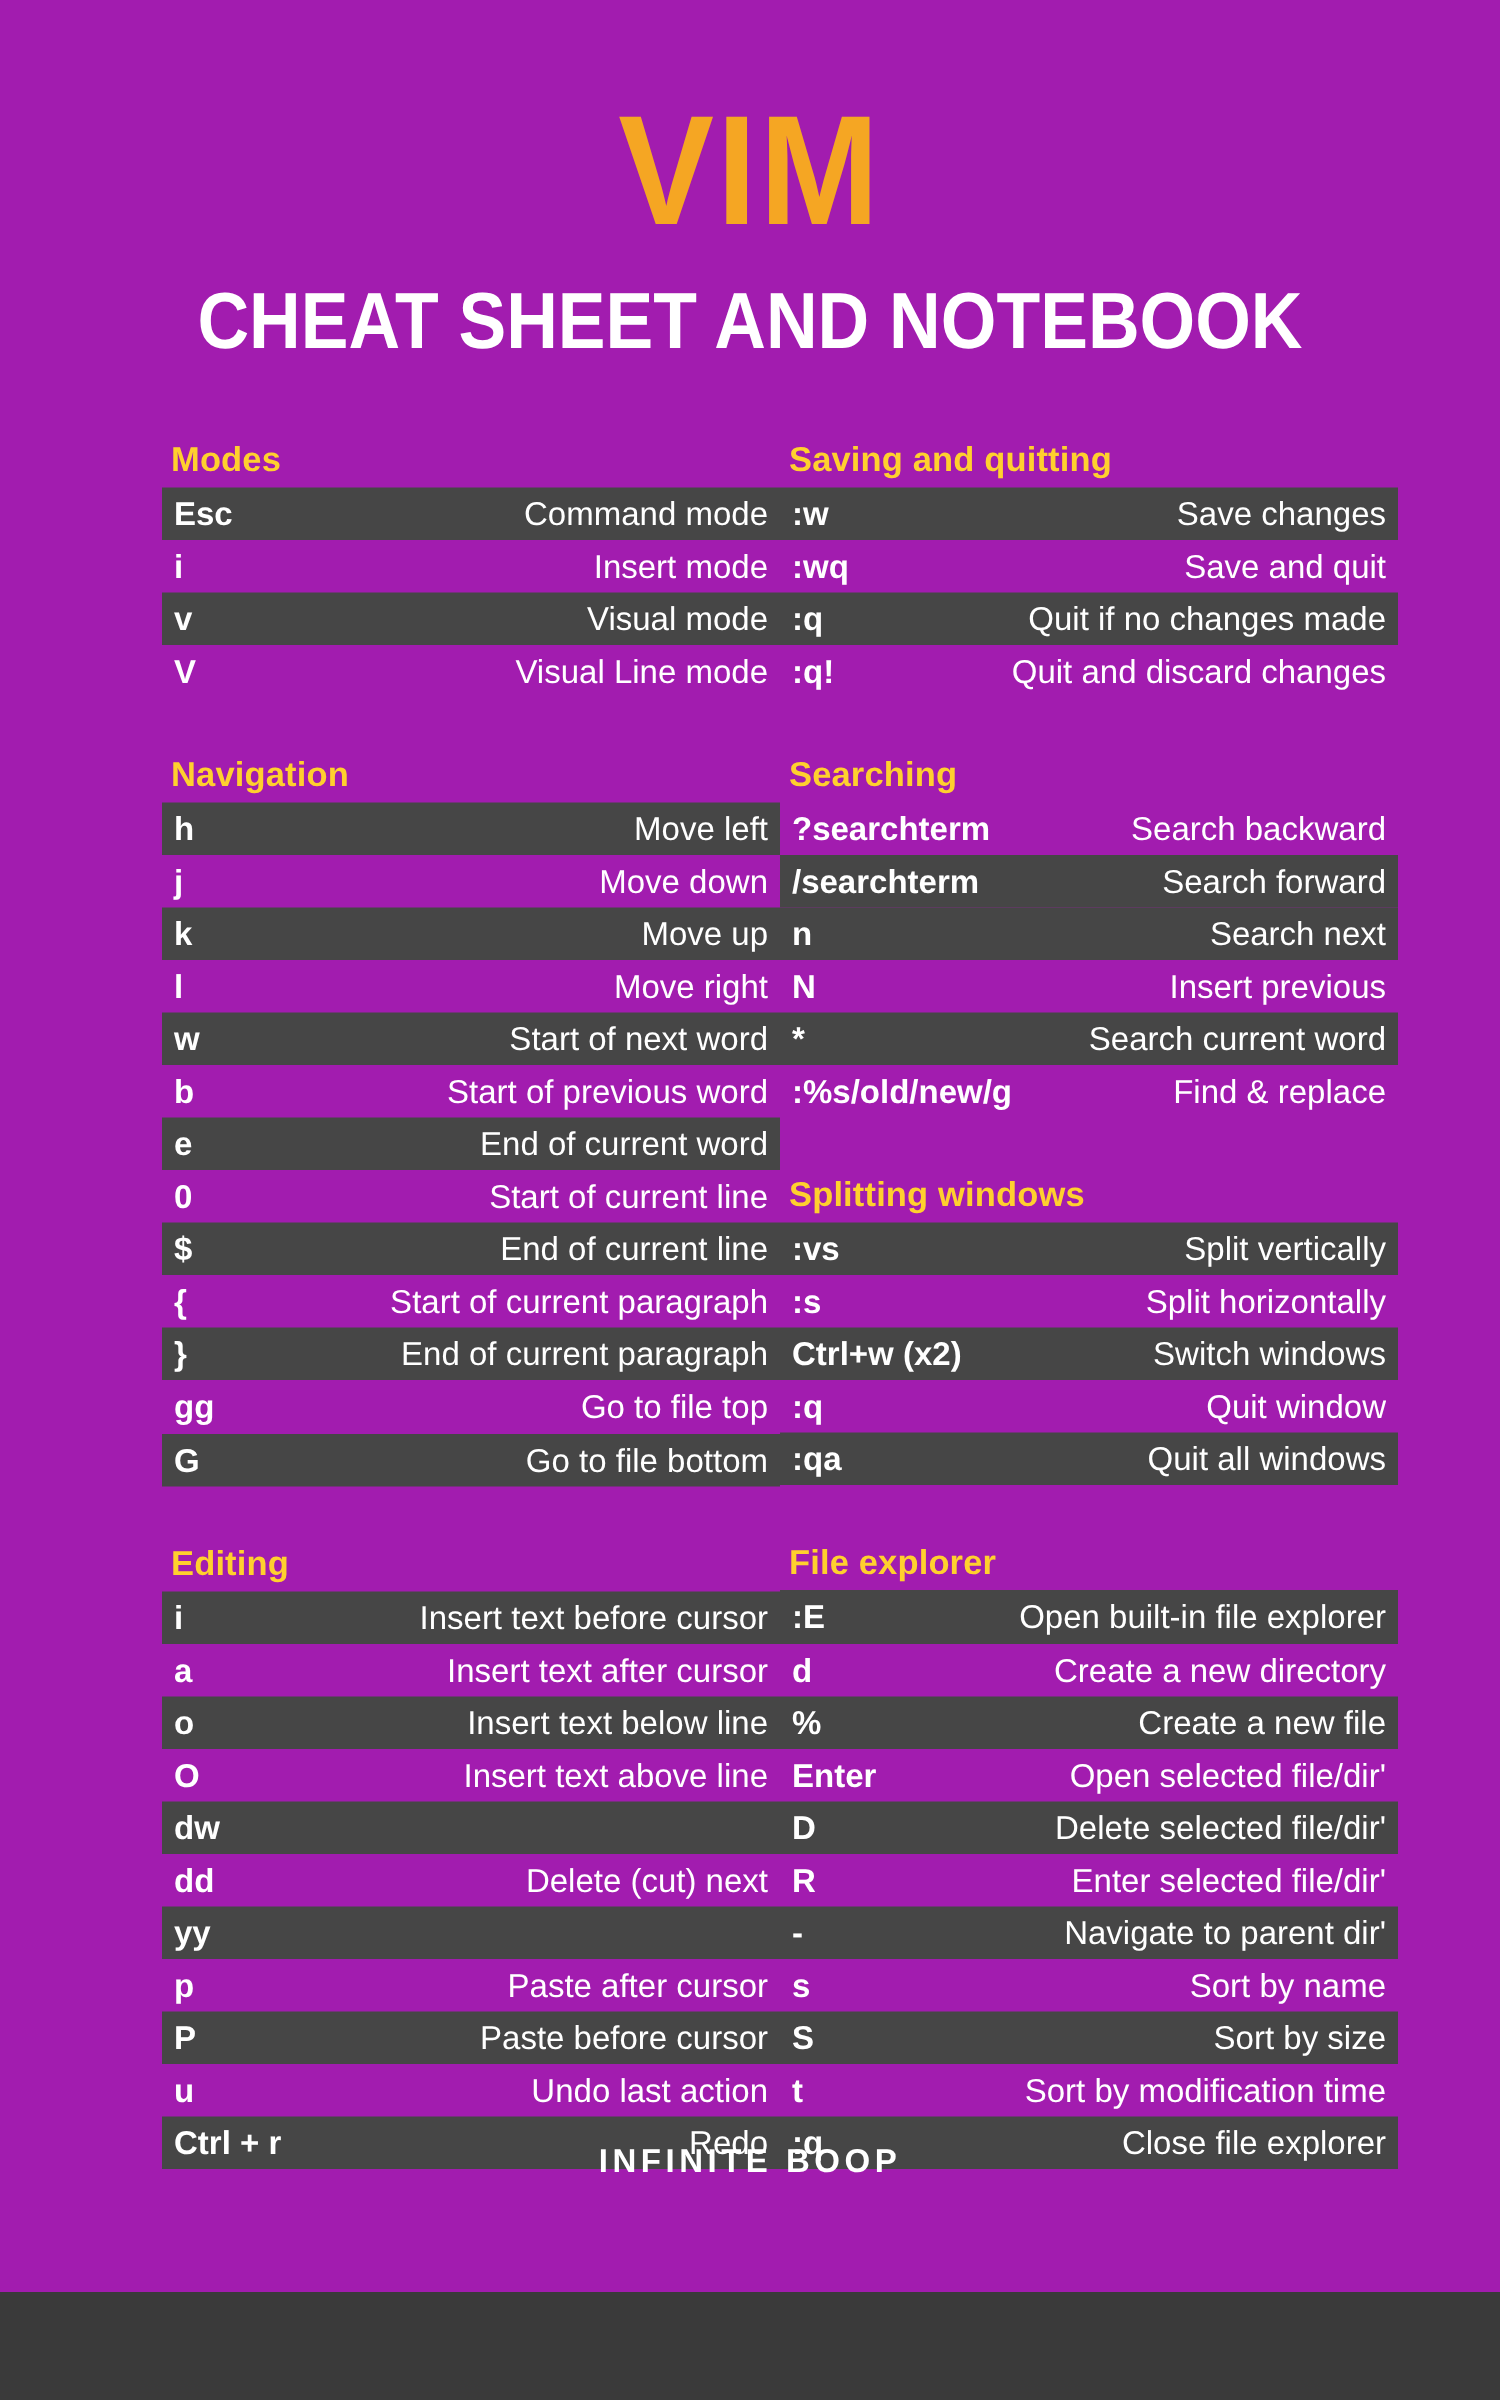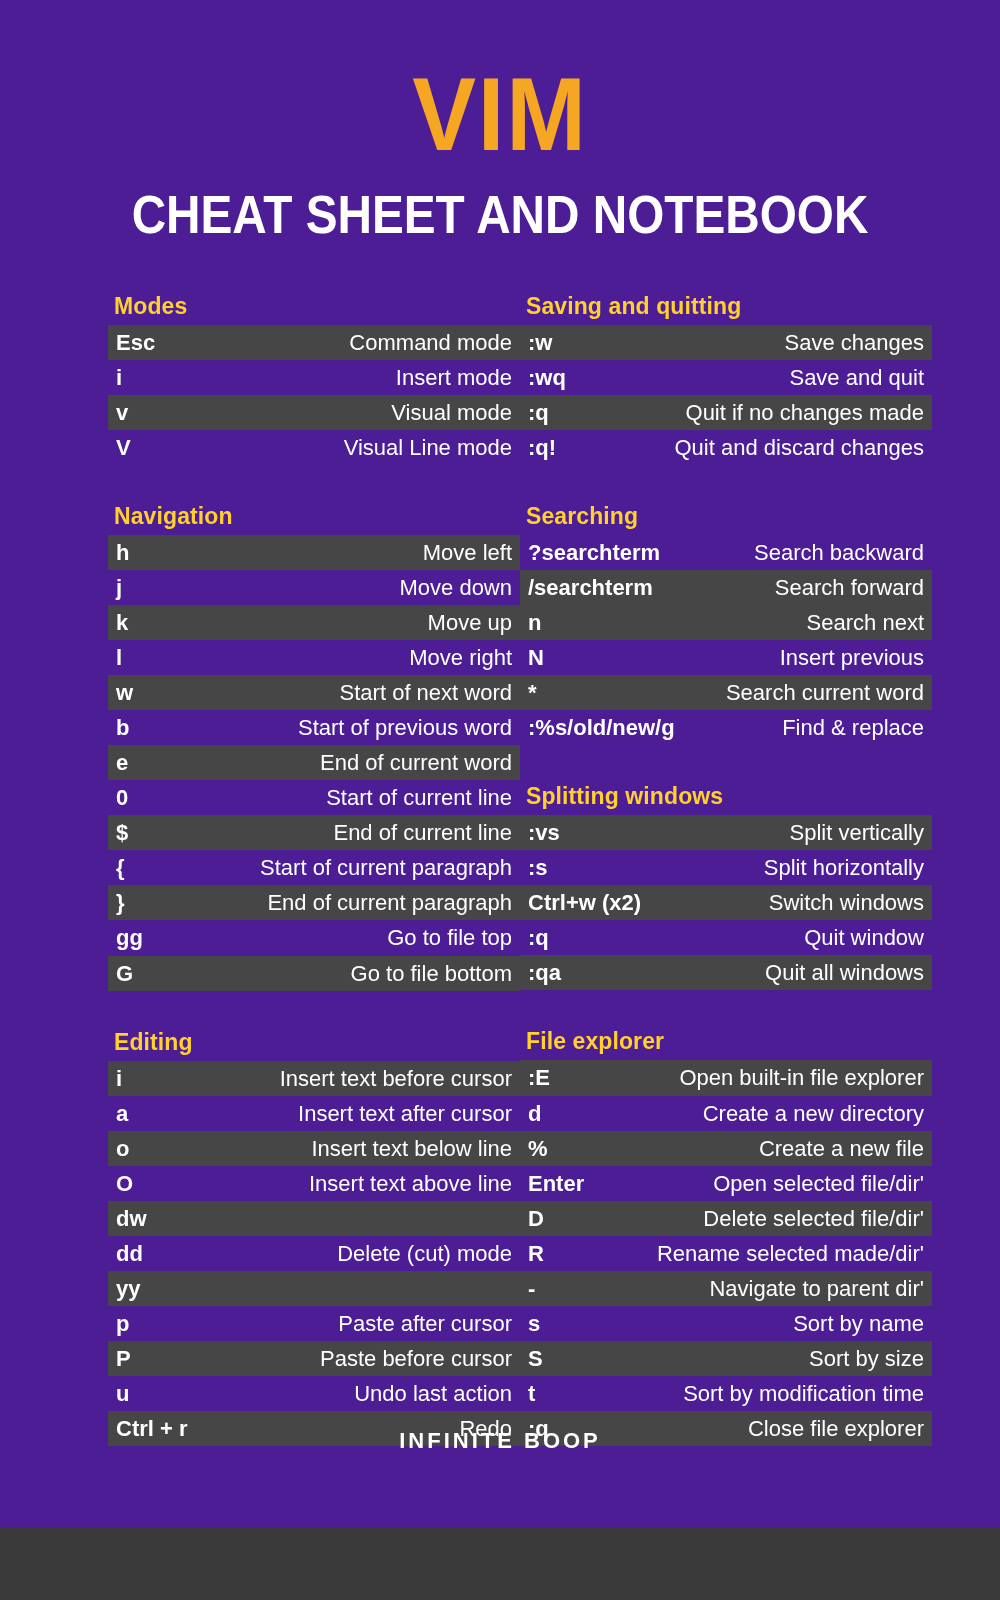--- a/index.html
+++ b/index.html
@@ -10,21 +10,21 @@
   body {
     width: 1000px;
     height: 1600px;
     font-family: "Liberation Sans", sans-serif;
     color: #ffffff;
     overflow: hidden;
   }
   .page {
     width: 1000px;
     height: 1528px;
-    background: #4c1d95;
+    background: #a21caf;
     position: relative;
     box-sizing: border-box;
     padding: 0;
   }
 
   
   .title-block {
     text-align: center;
     padding-top: 62px;
   }
@@ -226,21 +226,21 @@
             </div>
             <div class="row">
               <span class="key">O</span>
               <span class="desc">Insert text above line</span>
             </div>
             <div class="row alt">
               <span class="key">dw</span>
             </div>
             <div class="row">
               <span class="key">dd</span>
-              <span class="desc">Delete (cut) mode</span>
+              <span class="desc">Delete (cut) next</span>
             </div>
             <div class="row alt">
               <span class="key">yy</span>
             </div>
             <div class="row">
               <span class="key">p</span>
               <span class="desc">Paste after cursor</span>
             </div>
             <div class="row alt">
               <span class="key">P</span>
@@ -351,21 +351,21 @@
             <div class="row">
               <span class="key">Enter</span>
               <span class="desc">Open selected file/dir'</span>
             </div>
             <div class="row alt">
               <span class="key">D</span>
               <span class="desc">Delete selected file/dir'</span>
             </div>
             <div class="row">
               <span class="key">R</span>
-              <span class="desc">Rename selected made/dir'</span>
+              <span class="desc">Enter selected file/dir'</span>
             </div>
             <div class="row alt">
               <span class="key">-</span>
               <span class="desc">Navigate to parent dir'</span>
             </div>
             <div class="row">
               <span class="key">s</span>
               <span class="desc">Sort by name</span>
             </div>
             <div class="row alt">

